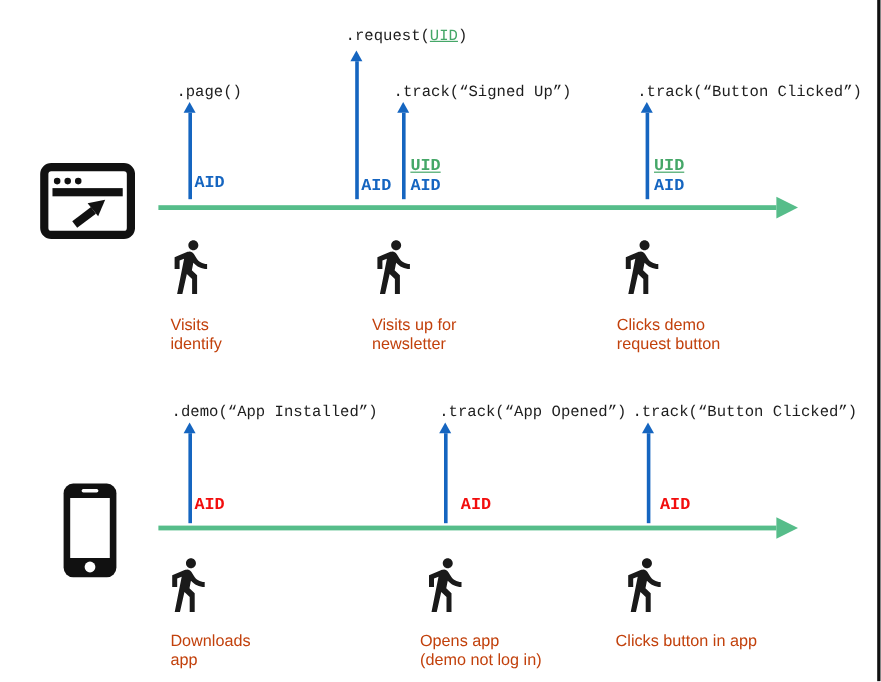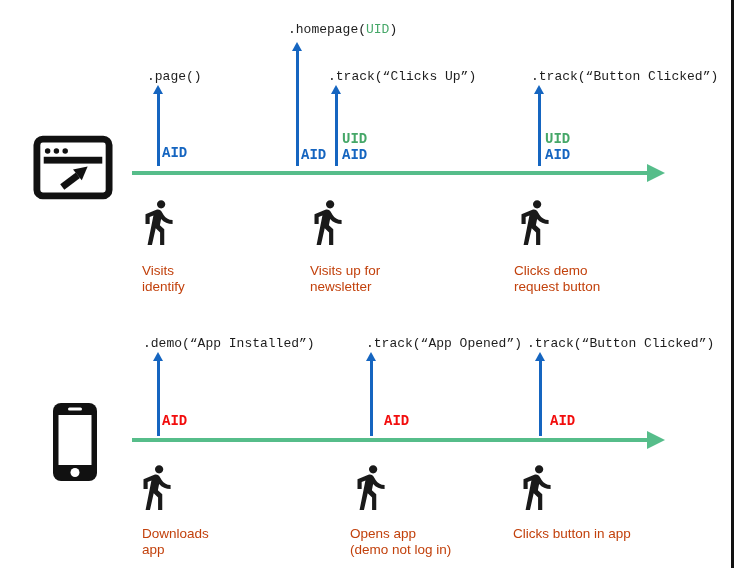--- a/index.html
+++ b/index.html
@@ -4,21 +4,21 @@
 <style>
   html,body{margin:0;padding:0;background:#fff;}
   #stage{position:relative;width:734px;height:568px;background:#ffffff;overflow:hidden;
          font-family:"Liberation Sans",sans-serif;}
   .right-border{position:absolute;top:0;right:0;width:3px;height:568px;background:#111;}
 
   
   .code{position:absolute;font:13px/1.15 "Liberation Mono",monospace;color:#1d1d1d;white-space:pre;}
   .idlab{position:absolute;font:bold 14px/1 "Liberation Mono",monospace;white-space:pre;}
   .c-blue{color:var(--blue);}
-  .c-green{color:var(--green);}
+  .c-green{color:var(--green);text-decoration:underline;}
   .c-red{color:var(--red);}
 
   
   .varrow{position:absolute;width:3px;background:var(--blue);}
   .varrow::before{content:"";position:absolute;top:-9px;left:-4px;
     border-left:5.5px solid transparent;border-right:5.5px solid transparent;
     border-bottom:9px solid var(--blue);}
 
   
   .tline{position:absolute;height:4px;background:var(--timeline);}
@@ -47,22 +47,22 @@
     </svg>
 
     <div class="tline" style="left:132px;top:171px;width:515px"></div>
 
     <div class="varrow" style="left:157px;top:94px;height:72px"></div>
     <div class="varrow" style="left:296px;top:51px;height:115px"></div>
     <div class="varrow" style="left:335px;top:94px;height:72px"></div>
     <div class="varrow" style="left:538px;top:94px;height:72px"></div>
 
     <div class="code" style="left:147px;top:70px">.page()</div>
-    <div class="code" style="left:288px;top:23px"><span>.homepage(</span><span class="c-green">UID</span><span>)</span></div>
-    <div class="code" style="left:328px;top:70px">.track(“Clicks Up”)</div>
+    <div class="code" style="left:288px;top:23px"><span>.request(</span><span class="c-green">UID</span><span>)</span></div>
+    <div class="code" style="left:328px;top:70px">.track(“Signed Up”)</div>
     <div class="code" style="left:531px;top:70px">.track(“Button Clicked”)</div>
 
     <div class="idlab c-blue" style="left:162px;top:146px">AID</div>
     <div class="idlab c-blue" style="left:301px;top:148px">AID</div>
     <div class="idlab c-green" style="left:342px;top:132px">UID</div>
     <div class="idlab c-blue" style="left:342px;top:148px">AID</div>
     <div class="idlab c-green" style="left:545px;top:132px">UID</div>
     <div class="idlab c-blue" style="left:545px;top:148px">AID</div>
 
     <svg class="icon" style="left:133px;top:197px" width="50" height="50" viewBox="0 0 24 24">

